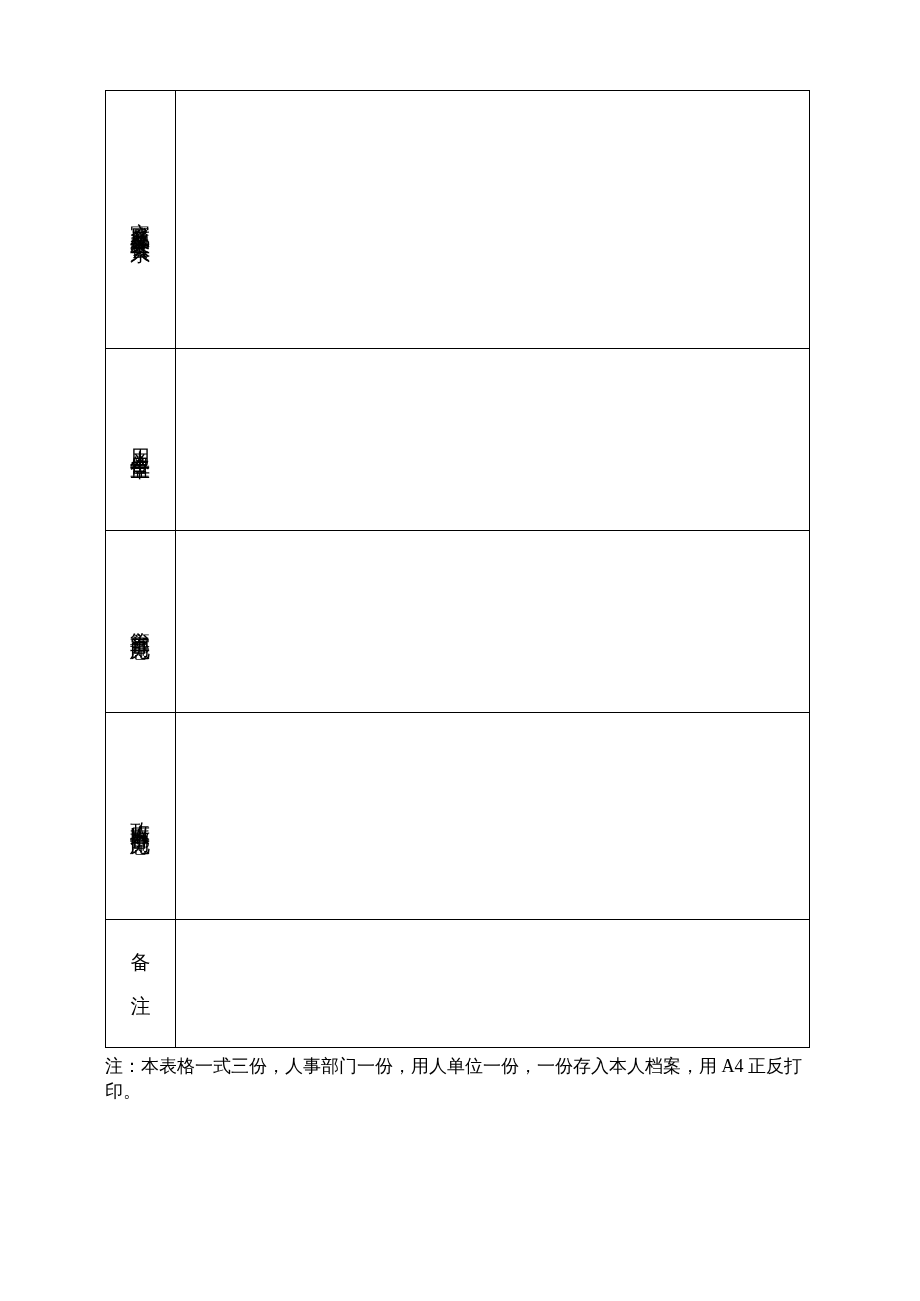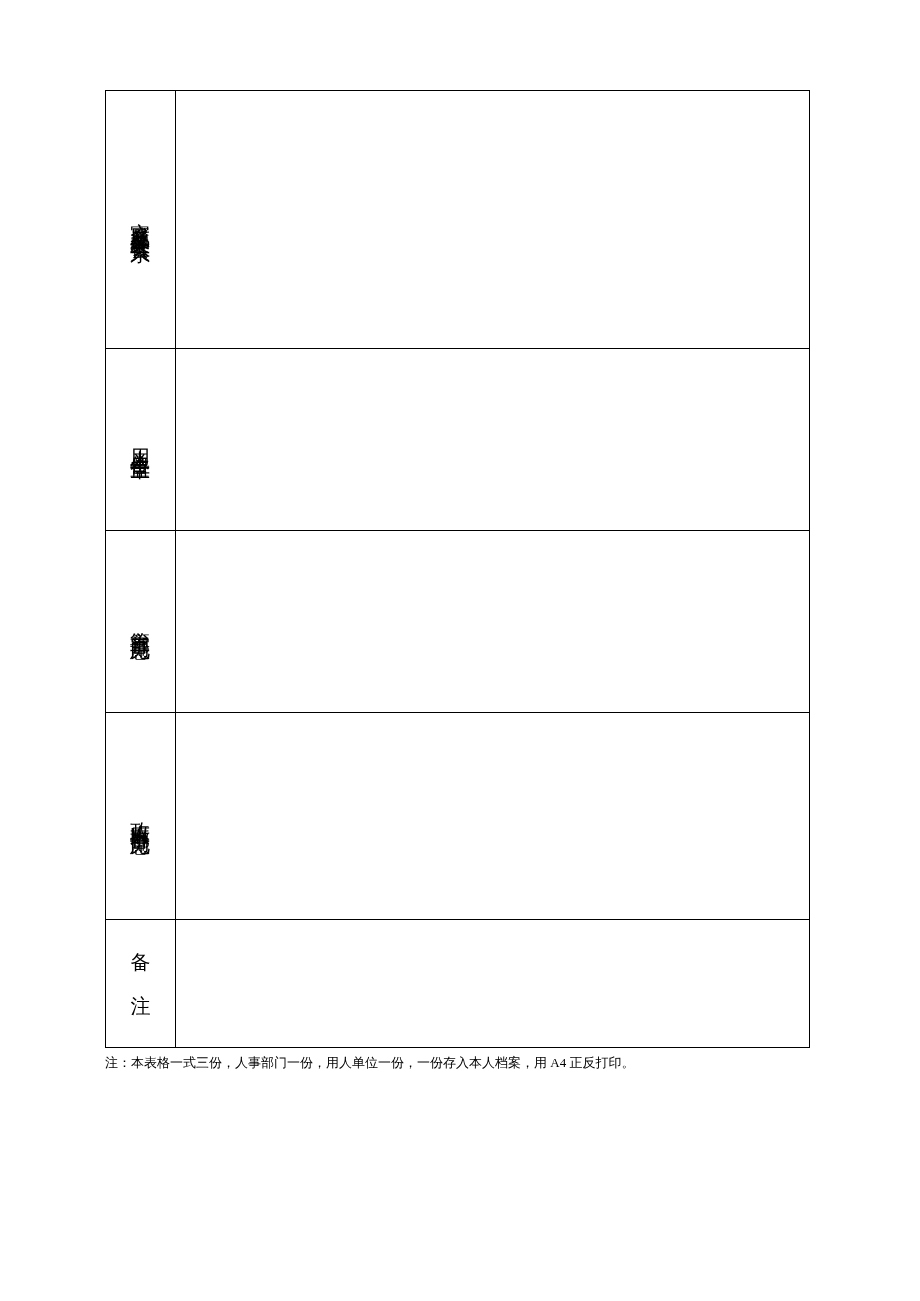--- a/index.html
+++ b/index.html
@@ -42,21 +42,21 @@
     }
     .content-cell {
       padding: 10px;
     }
     .row-1 .label-cell { height: 258px; }
     .row-2 .label-cell { height: 182px; }
     .row-3 .label-cell { height: 182px; }
     .row-4 .label-cell { height: 207px; }
     .row-5 .label-cell { height: 128px; }
     .footnote {
-      font-size: 13px;
+      font-size: 18px;
       color: #000;
       margin-top: 6px;
       line-height: 1.4;
     }
   </style>
 </head>
 <body>
 
 <table class="form-table">
   <tbody>

